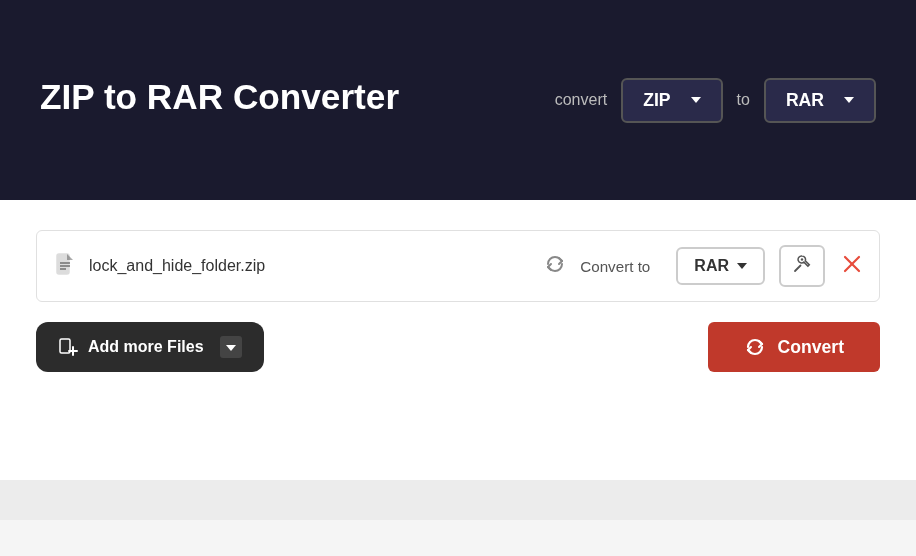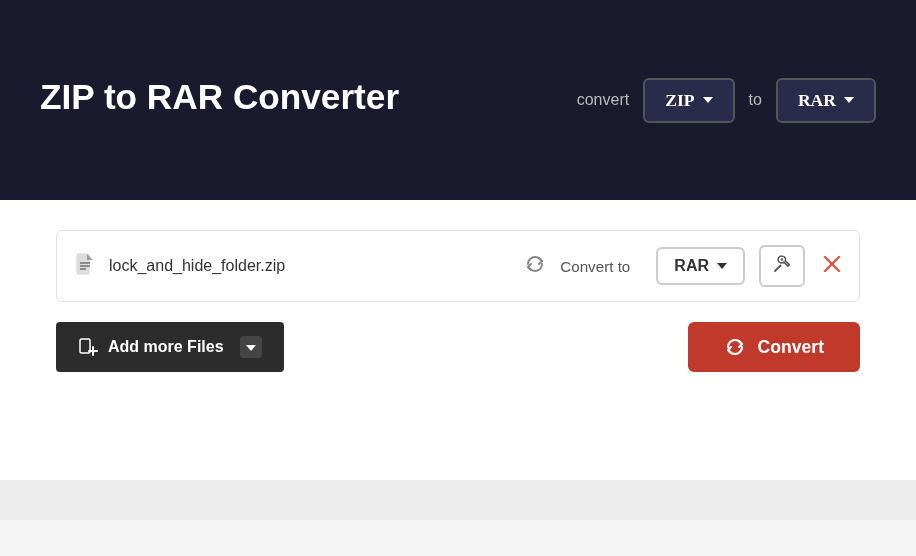--- a/index.html
+++ b/index.html
@@ -44,32 +44,31 @@
       background: #2a2a4a;
       color: #fff;
       border: 2px solid #555;
       border-radius: 6px;
       padding: 10px 20px;
       font-size: 1.1rem;
       font-weight: 600;
       cursor: pointer;
       display: flex;
       align-items: center;
-      gap: 8px;
-      font-family: Liberation Serif, serif;
+      gap: 20px;
     }
 
     .convert-text {
       color: #bbb;
       font-size: 1rem;
     }
 
     .main-content {
       background: #fff;
-      padding: 30px 56px;
+      padding: 30px 36px;
       min-height: 280px;
     }
 
     .file-row {
       display: flex;
       align-items: center;
       background: #fff;
       border: 1px solid #e0e0e0;
       border-radius: 6px;
       padding: 14px 18px;
@@ -139,21 +138,21 @@
       display: flex;
       align-items: center;
       justify-content: space-between;
       margin-top: 10px;
     }
 
     .add-files-btn {
       background: #2c2c2c;
       color: #fff;
       border: none;
-      border-radius: 4px;
+      border-radius: 12px;
       padding: 14px 22px;
       font-size: 1rem;
       font-weight: 600;
       cursor: pointer;
       display: flex;
       align-items: center;
       gap: 10px;
     }
 
     .add-files-arrow {

